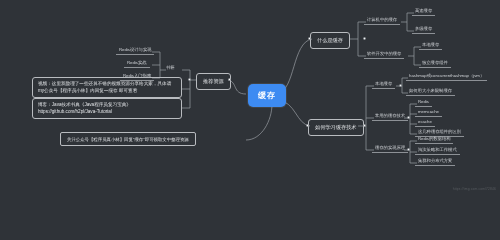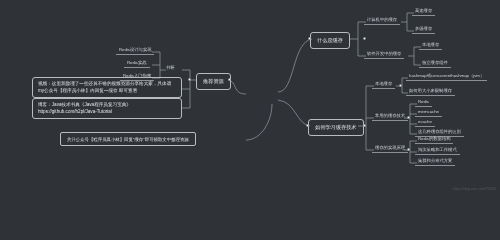--- a/index.html
+++ b/index.html
@@ -121,20 +121,21 @@
       <path d="M166,70 L160,70"></path>
       <path d="M160,52 L160,78"></path>
       <path d="M160,52 L152,52"></path>
       <path d="M160,65 L152,65"></path>
       <path d="M160,78 L152,78"></path>
 
       <path d="M246,140 C262,140 272,120 272,104"></path>
     </g>
   </svg>
 
+  <div class="node central" style="left:248px;top:84px;">缓存</div>
 
   <div class="node boxed big" style="left:310px;top:32px;">什么是缓存</div>
 
   <div class="node leaf" style="left:364px;top:17px;">计算机中的缓存</div>
   <div class="node leaf" style="left:364px;top:51px;">软件开发中的缓存</div>
 
   <div class="node leaf" style="left:412px;top:8px;">高速缓存</div>
   <div class="node leaf" style="left:412px;top:26px;">多级缓存</div>
 
   <div class="node leaf" style="left:419px;top:42px;">本地缓存</div>

